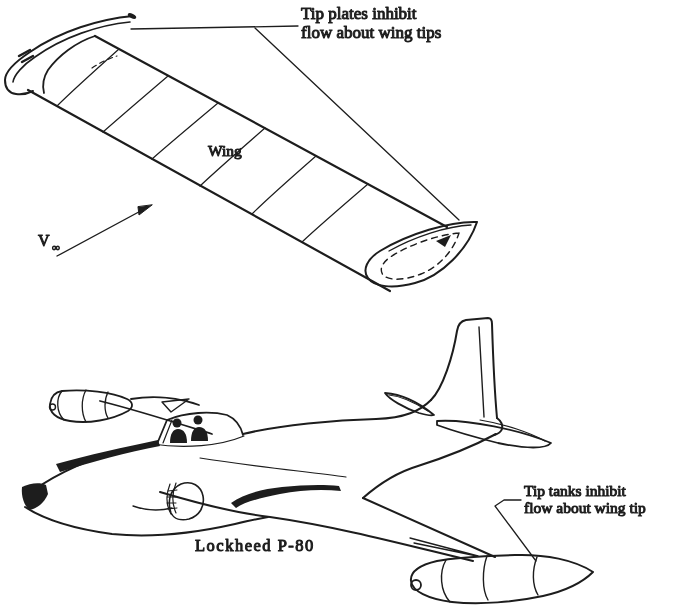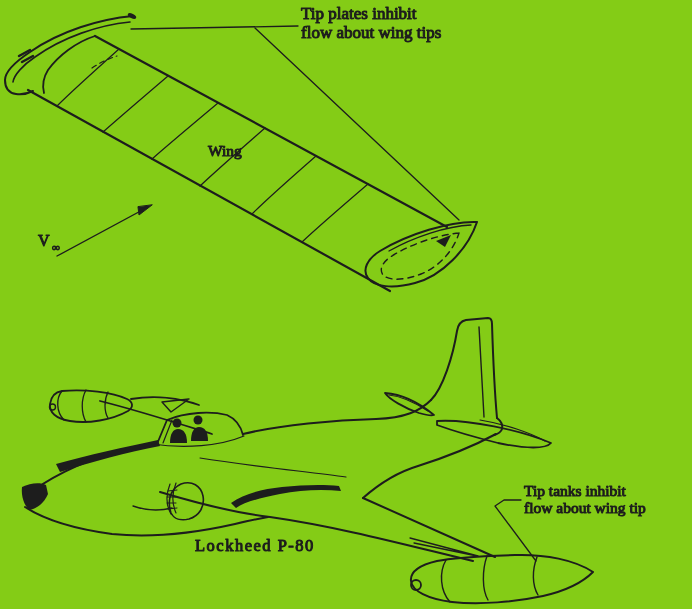--- a/index.html
+++ b/index.html
@@ -1,19 +1,19 @@
 <!DOCTYPE html>
 <html><head>
 <meta charset="utf-8">
 <style>
   html,body{margin:0;padding:0;background:#e8e8e8;}
   .figure{
     position:relative;
     width:692px;height:609px;
-    background:#84cc16;
+    background:#ffffff;
     font-family:"Liberation Serif","DejaVu Serif",serif;
     overflow:hidden;
   }
   svg{position:absolute;left:0;top:0;}
   svg text{fill:#1b1b1b;}
   .lbl-lg{font-size:17px;}
   .lbl-md{font-size:15.5px;}
   .caption{font-size:16.5px;letter-spacing:1.5px;}
   .sub{font-size:11px;}
   .vsym{font-size:16px;}

